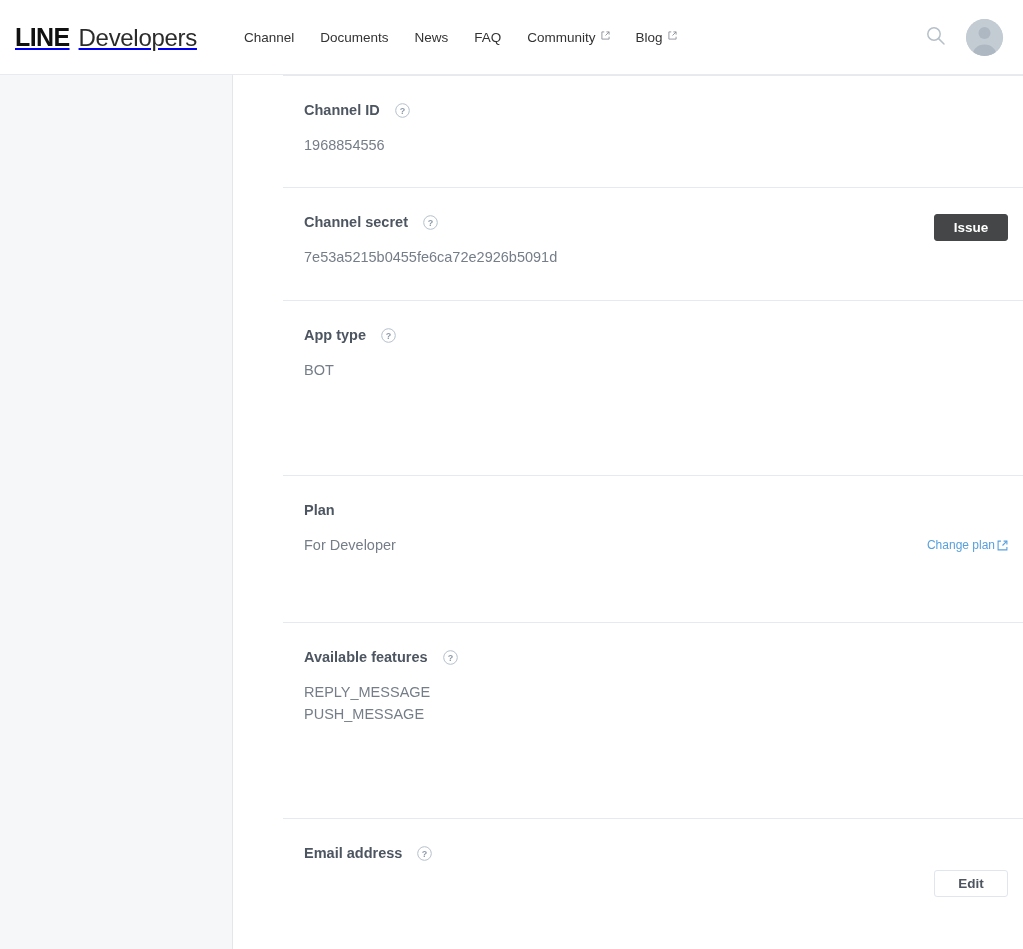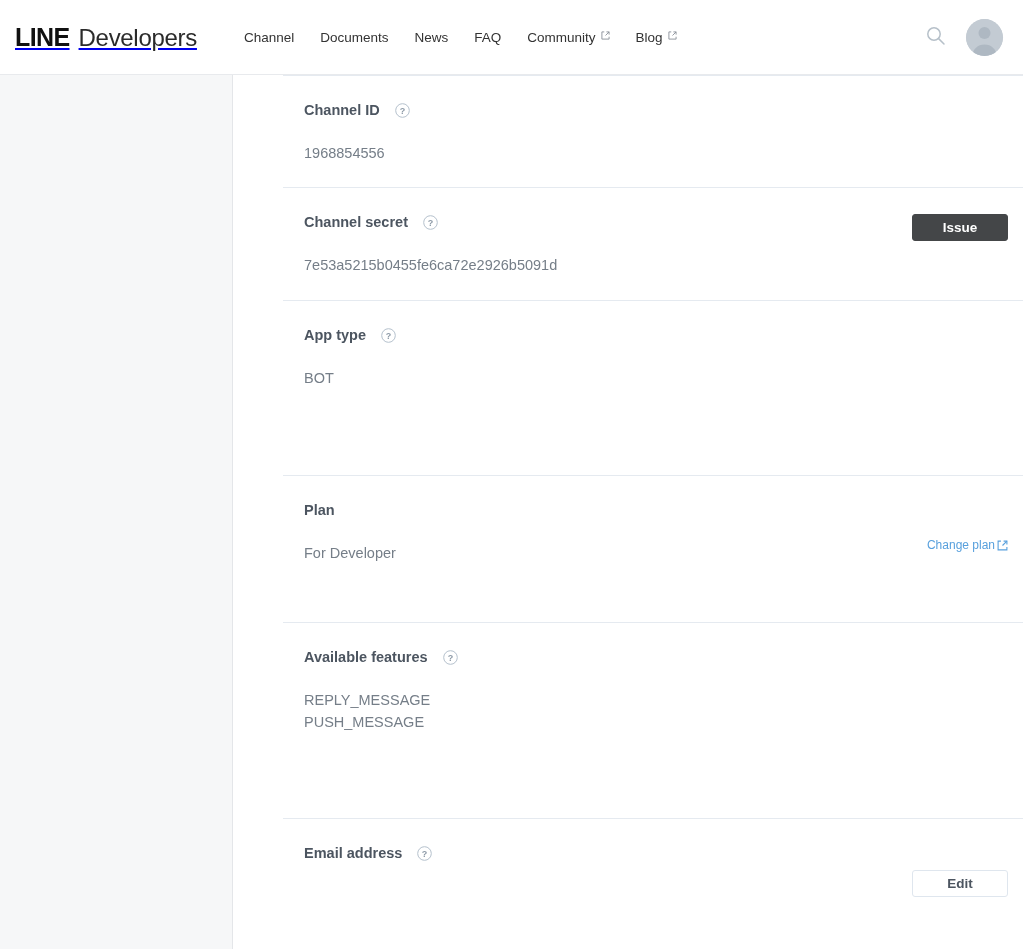--- a/index.html
+++ b/index.html
@@ -158,21 +158,21 @@
     flex: none;
     display: inline-block;
     cursor: pointer;
   }
   .help-icon svg { display: block; }
 
   .field-value {
     font-size: 14.5px;
     color: #757e88;
     line-height: 1.5;
-    margin-top: 24px;
+    margin-top: 16px;
     word-break: break-all;
   }
   .field-value.multiline { white-space: pre-line; }
 
   .warning-text {
     font-size: 13.5px;
     color: #f2706f;
     line-height: 1.4;
     margin-top: 17px;
   }
@@ -185,21 +185,21 @@
   .sec-features     { height: 196px; }
   .sec-email        { height: 147px; }
 
   
   .btn {
     font-family: "Liberation Sans", sans-serif;
     font-size: 13.5px;
     font-weight: 700;
     border-radius: 3px;
     cursor: pointer;
-    width: 96px;
+    width: 74px;
     height: 27px;
     display: inline-flex;
     align-items: center;
     justify-content: center;
     line-height: 1;
   }
   .btn-dark {
     background: #444648;
     color: #ffffff;
     border: 1px solid #444648;

